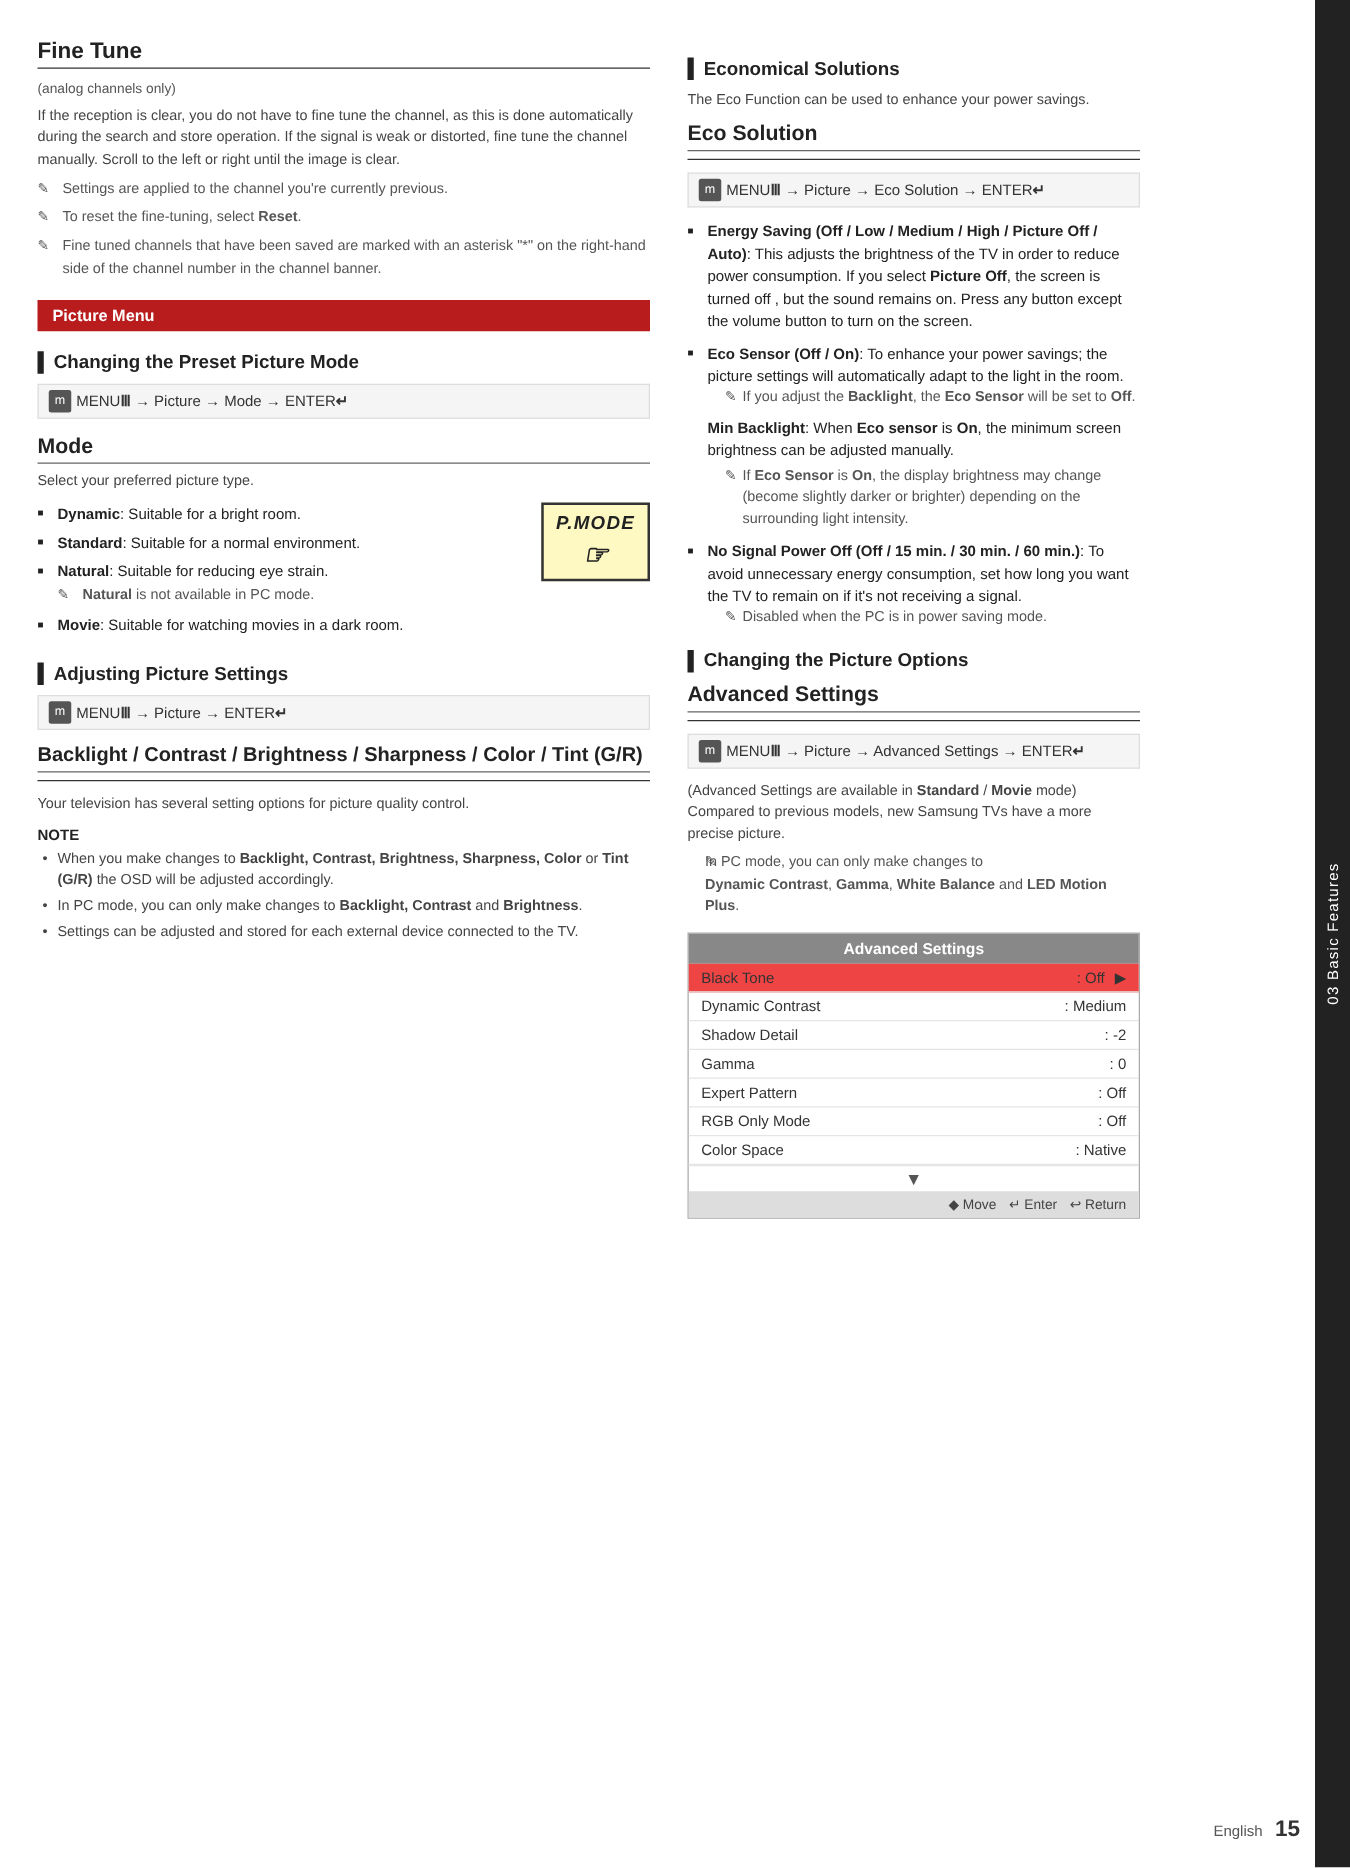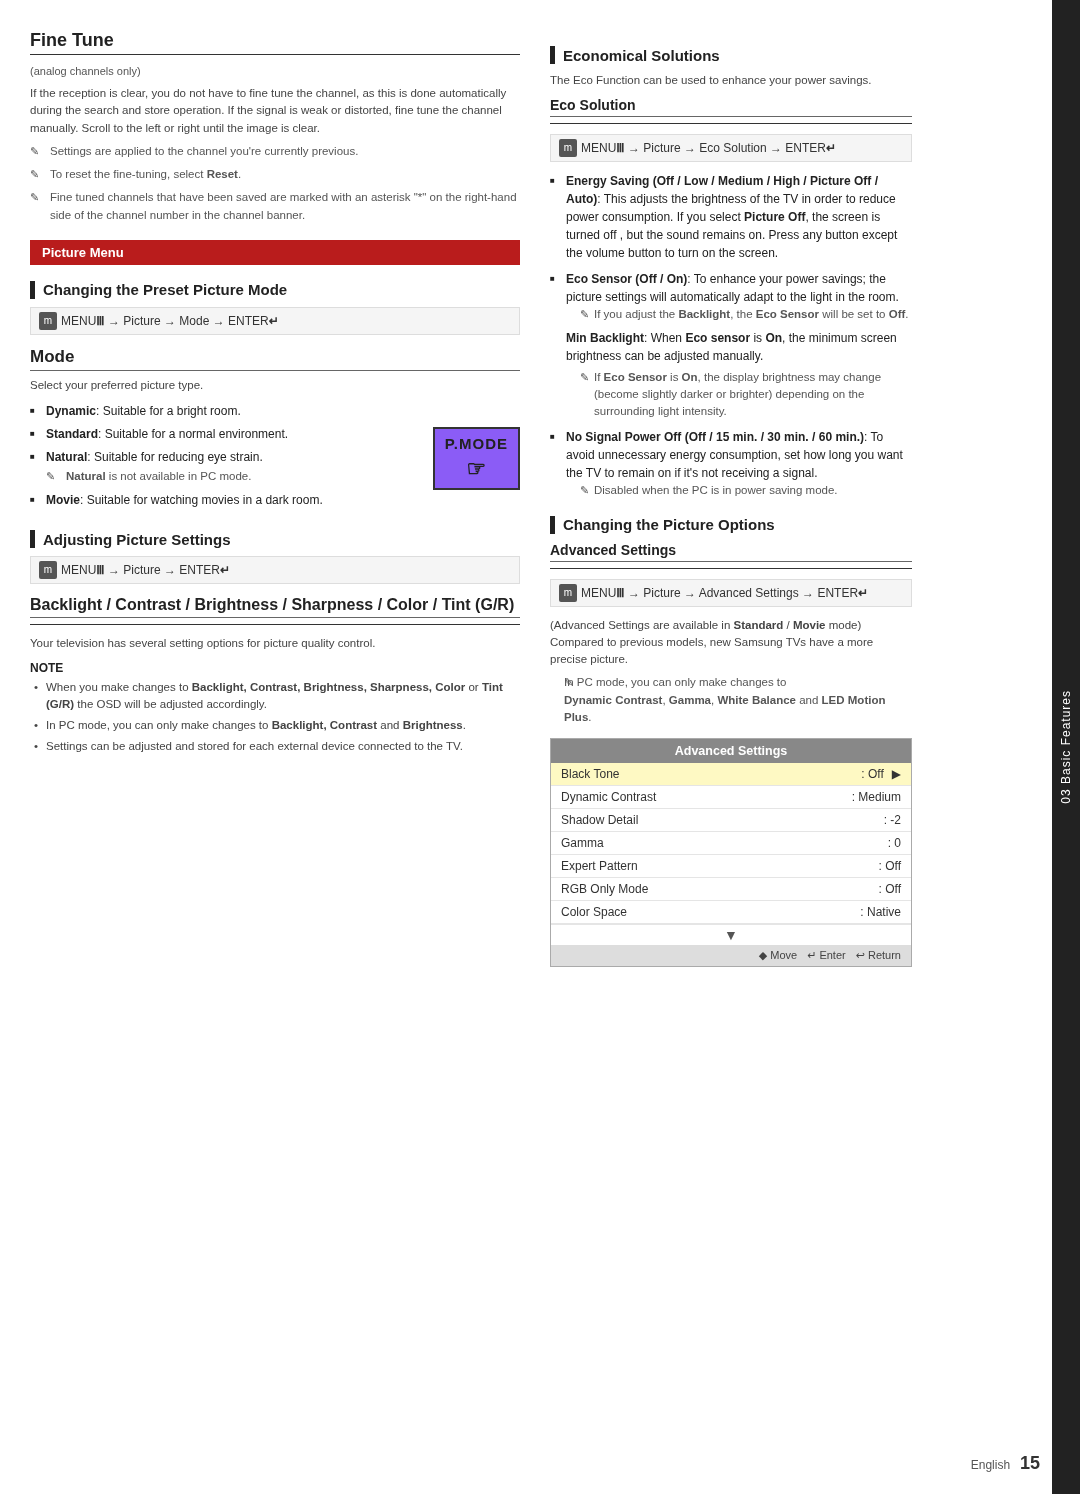--- a/index.html
+++ b/index.html
@@ -149,21 +149,21 @@
       font-size: 17px;
       font-weight: bold;
       margin-bottom: 6px;
       padding-bottom: 3px;
       border-bottom: 1px solid #666;
     }
 
     .mode-content {
       display: flex;
       gap: 10px;
-      align-items: center;
+      align-items: flex-start;
       margin-top: 8px;
     }
 
     .mode-list {
       flex: 1;
     }
 
     .bullet-item {
       font-size: 12px;
       margin-bottom: 5px;
@@ -181,21 +181,22 @@
     }
 
     .pmode-box {
       border: 2px solid #333;
       padding: 6px 10px;
       font-size: 14px;
       font-weight: bold;
       text-align: center;
       min-width: 70px;
       position: relative;
-      background: #8b5cf6;
+      background: #fef9c3;
+      font-style: italic;
     }
 
     .pmode-hand {
       font-size: 22px;
       text-align: center;
       margin-top: 4px;
     }
 
     .adjusting-section {
       margin-top: 16px;
@@ -228,21 +229,21 @@
       content: "•";
       position: absolute;
       left: 4px;
     }
 
     .eco-section {
       margin-top: 8px;
     }
 
     .eco-title {
-      font-size: 14px;
+      font-size: 17px;
       font-weight: bold;
       margin-bottom: 6px;
       padding-bottom: 3px;
       border-bottom: 1px solid #666;
     }
 
     .advanced-settings-box {
       border: 1px solid #aaa;
       margin-top: 12px;
       font-size: 12px;
@@ -262,21 +263,21 @@
       padding: 4px 10px;
       border-bottom: 1px solid #e5e5e5;
       font-size: 12px;
     }
 
     .settings-row:last-of-type {
       border-bottom: none;
     }
 
     .settings-row.selected {
-      background: #fef9c3;
+      background: #ef4444;
     }
 
     .settings-label {
       flex: 1;
       color: #333;
     }
 
     .settings-value {
       color: #333;
     }

